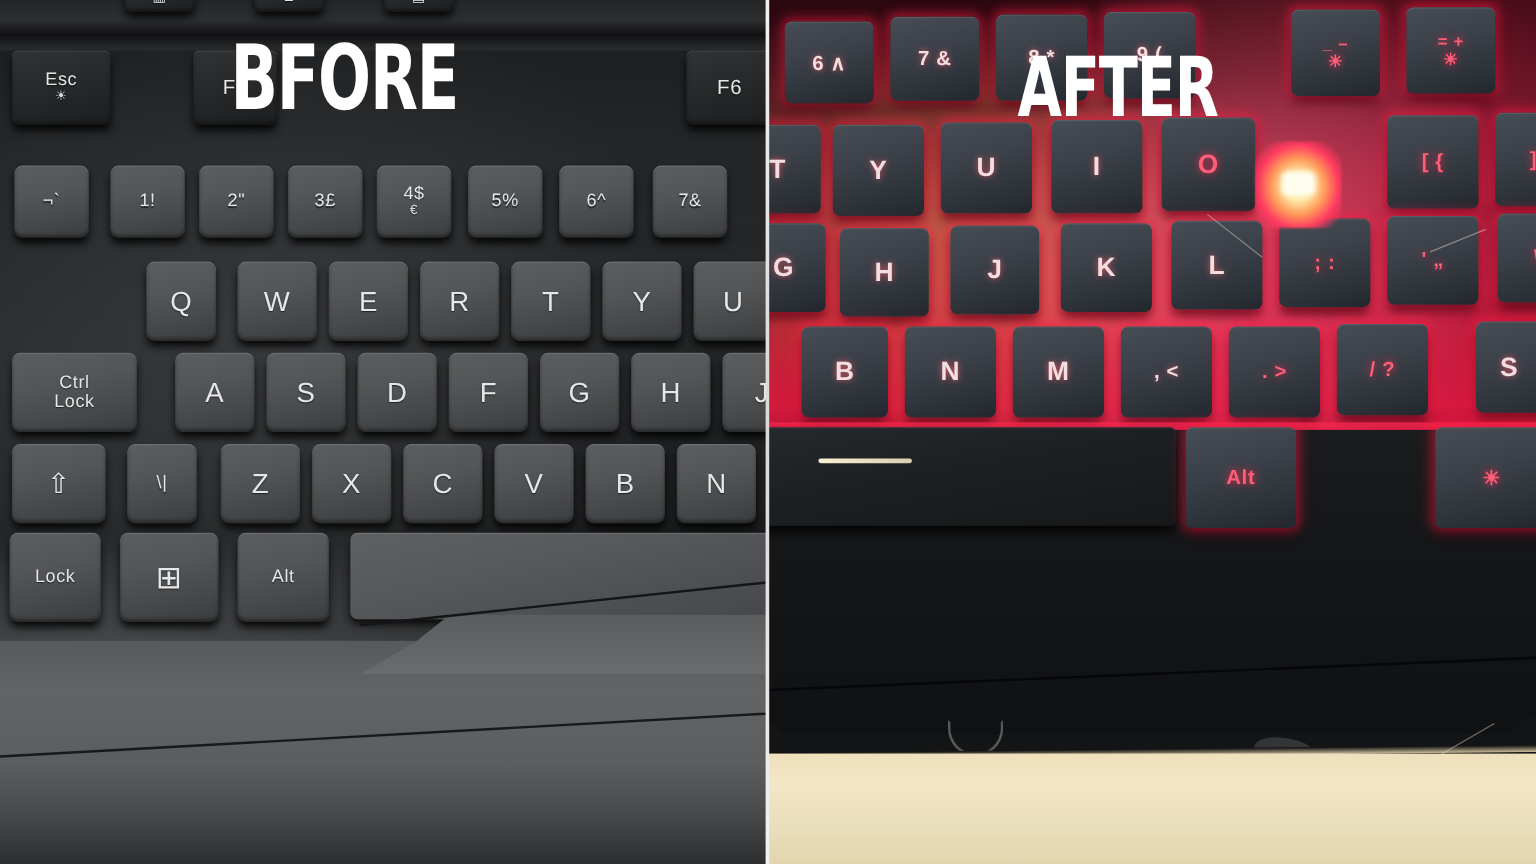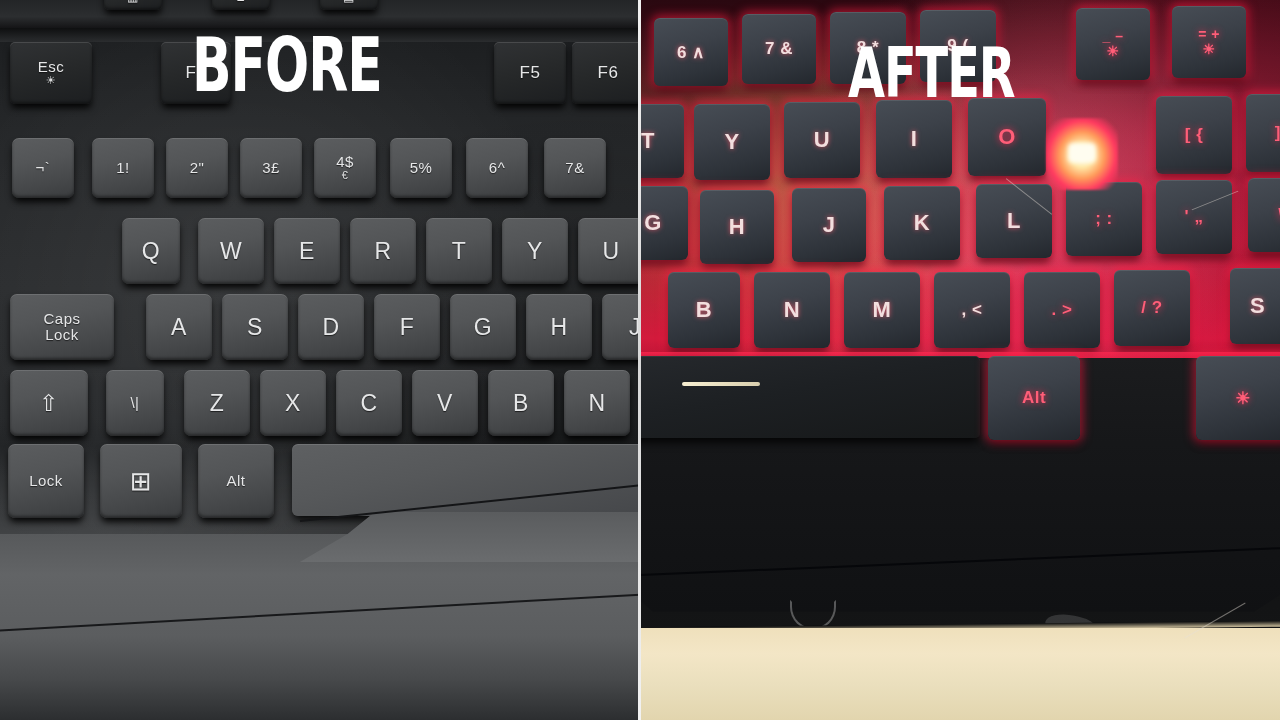--- a/index.html
+++ b/index.html
@@ -153,23 +153,20 @@
 
     <div class="key lkey fn small" style="left:10px;top:42px;width:82px;height:62px;">
       <span class="stack">
         <span>Esc</span>
         <span class="sub">☀</span>
       </span>
     </div>
     <div class="key lkey fn" style="left:161px;top:42px;width:70px;height:62px;">
         <span>F2</span>
       </div>
-    <div class="key lkey fn" style="left:494px;top:42px;width:72px;height:62px;">
-        <span>F5</span>
-      </div>
     <div class="key lkey fn" style="left:572px;top:42px;width:72px;height:62px;">
         <span>F6</span>
       </div>
 
     <div class="key lkey small" style="left:12px;top:138px;width:62px;height:60px;">
         <span>¬`</span>
       </div>
     <div class="key lkey small" style="left:92px;top:138px;width:62px;height:60px;">
         <span>1!</span>
       </div>
@@ -212,21 +209,21 @@
       </div>
     <div class="key lkey" style="left:502px;top:218px;width:66px;height:66px;">
         <span>Y</span>
       </div>
     <div class="key lkey" style="left:578px;top:218px;width:66px;height:66px;">
         <span>U</span>
       </div>
 
     <div class="key lkey small" style="left:10px;top:294px;width:104px;height:66px;">
       <span class="stack">
-        <span>Caps</span>
+        <span>Ctrl</span>
         <span>Lock</span>
       </span>
     </div>
     <div class="key lkey" style="left:146px;top:294px;width:66px;height:66px;">
         <span>A</span>
       </div>
     <div class="key lkey" style="left:222px;top:294px;width:66px;height:66px;">
         <span>S</span>
       </div>
     <div class="key lkey" style="left:298px;top:294px;width:66px;height:66px;">

